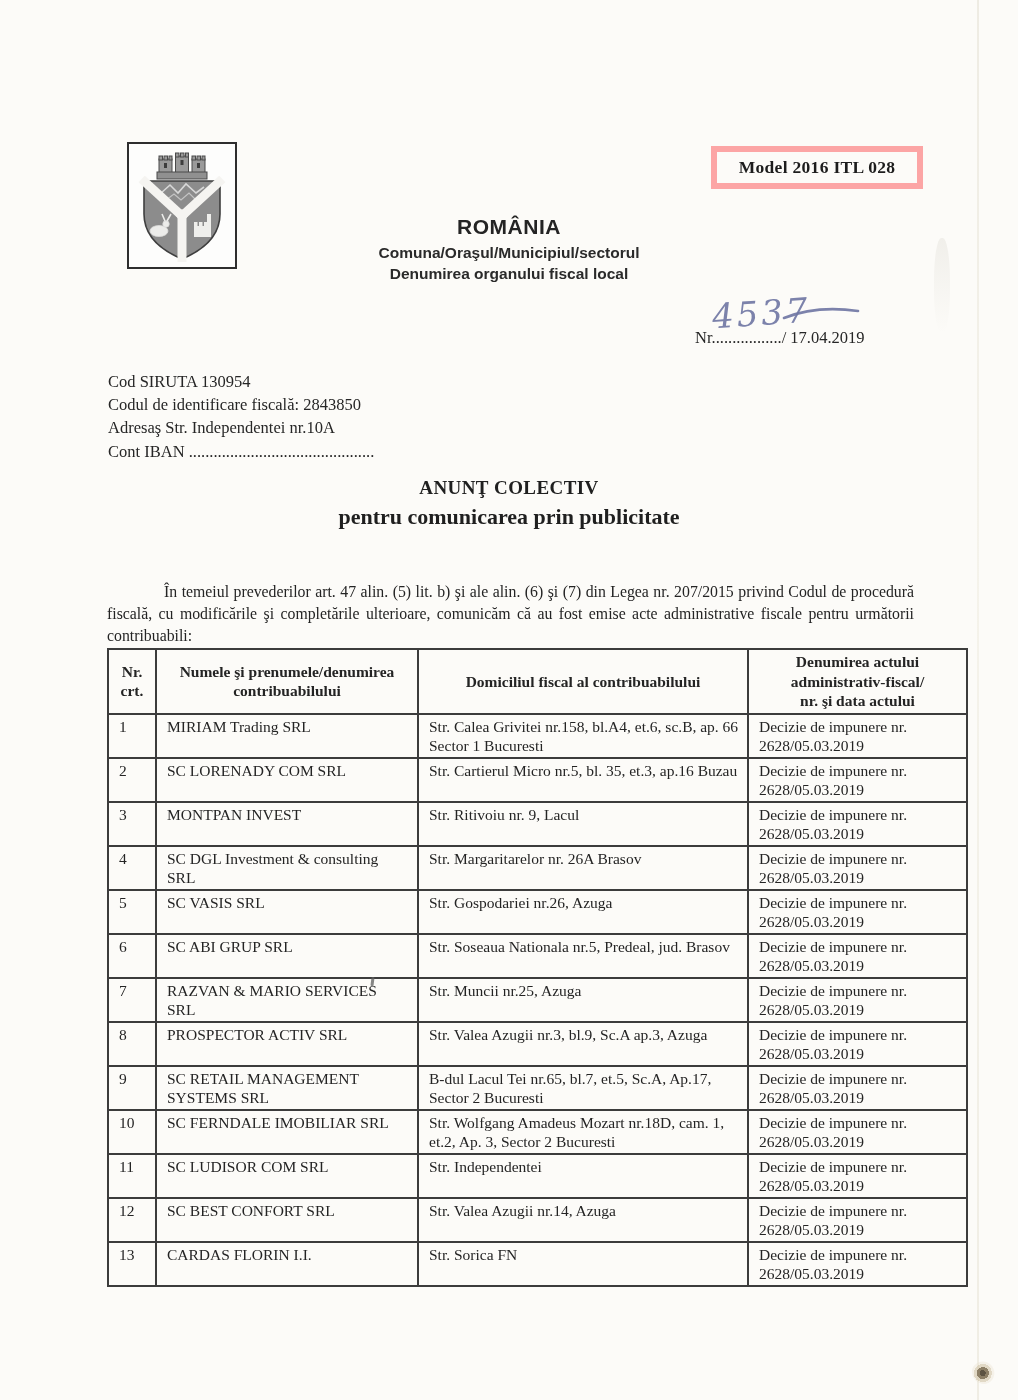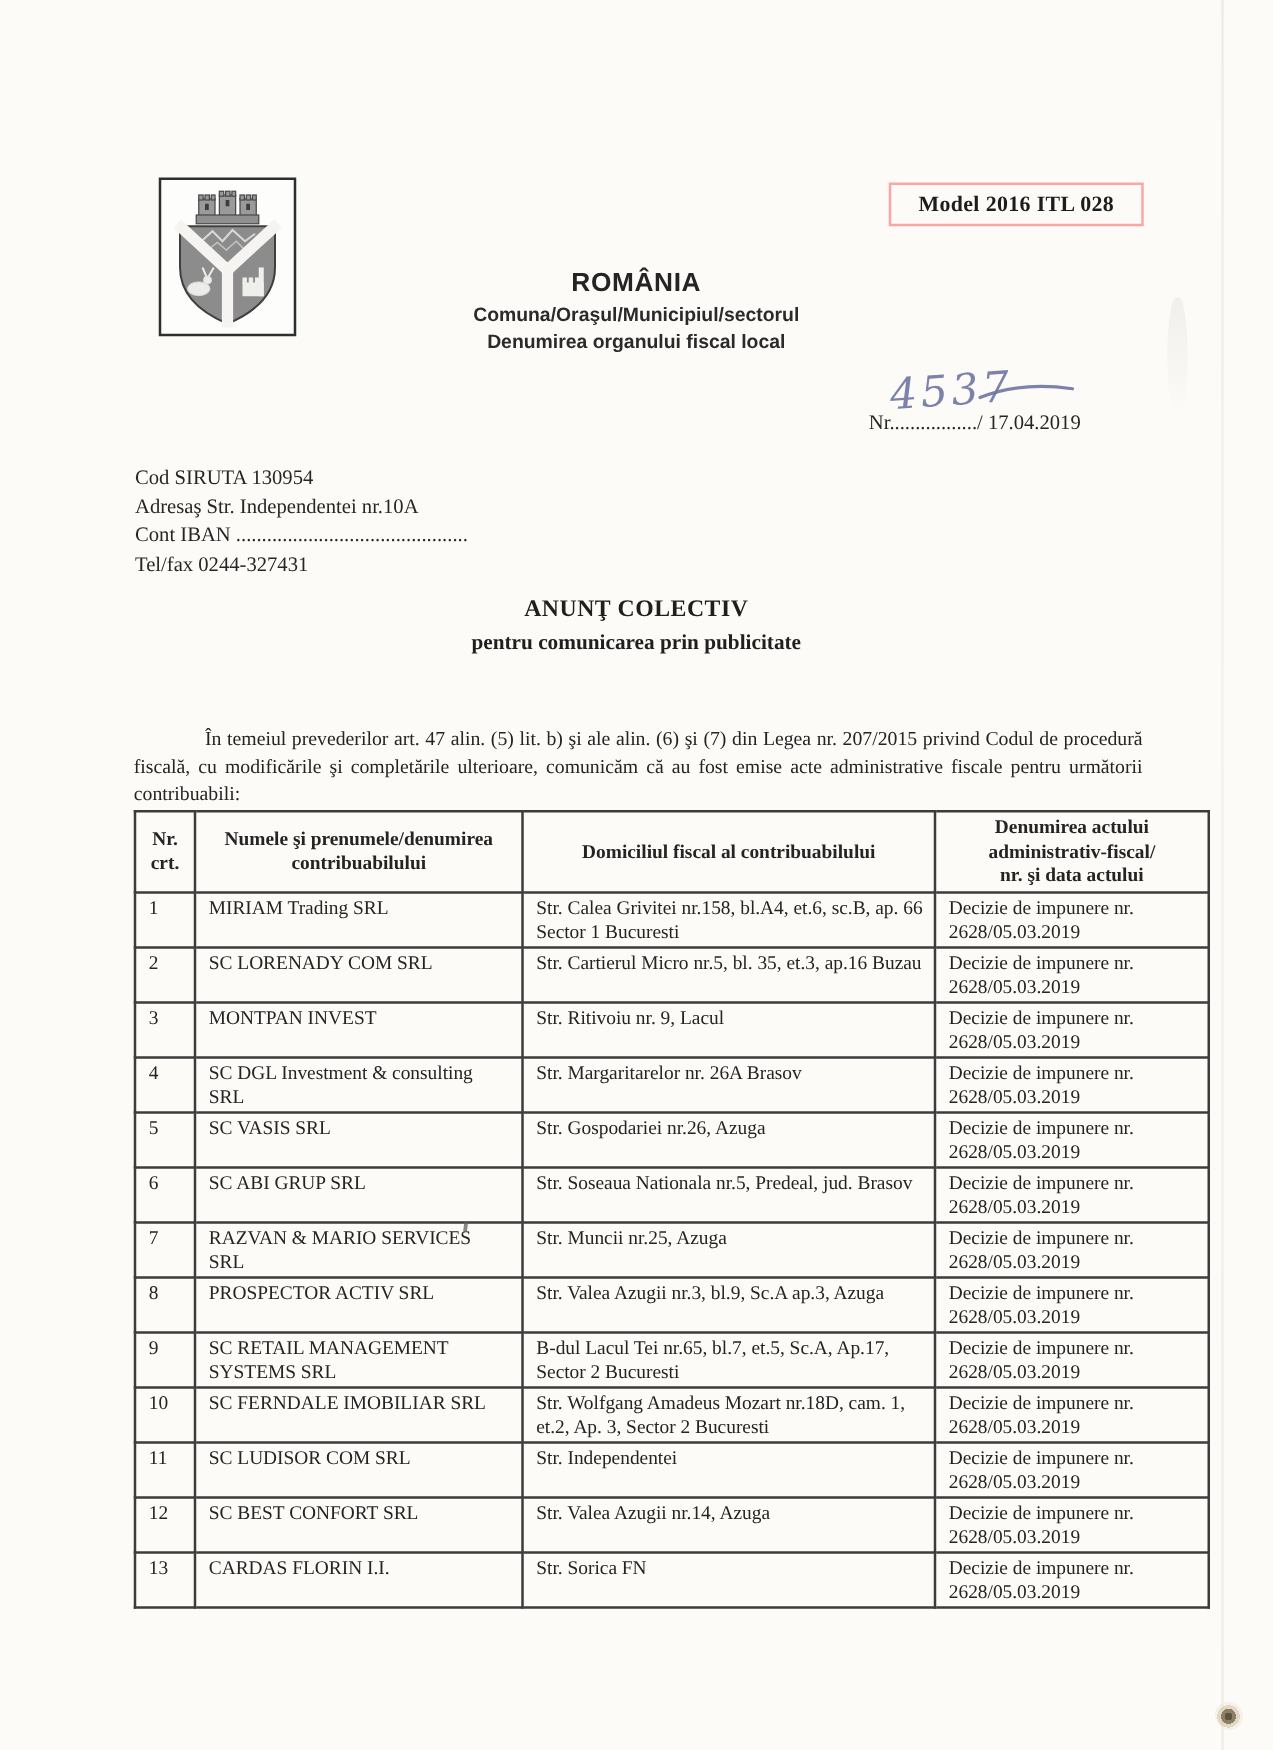--- a/index.html
+++ b/index.html
@@ -10,21 +10,21 @@
     color:#222;
   }
   
   .coat-box{
     position:absolute;left:127px;top:142px;width:106px;height:123px;
     border:2px solid #2e2e2e;background:#fdfdfc;
     display:flex;align-items:center;justify-content:center;
   }
   .model-box{
     position:absolute;left:711px;top:146px;width:200px;height:31px;
-    border:2px solid #fca5a5;
+    border:6px solid #fca5a5;
     display:flex;align-items:center;justify-content:center;
     font-weight:bold;font-size:17.5px;letter-spacing:.3px;color:#1d1d1d;
   }
   .country{
     position:absolute;left:0;top:215px;width:100%;text-align:center;
     font-family:"Liberation Sans", sans-serif;font-weight:bold;
     font-size:21px;letter-spacing:.5px;color:#242424;
   }
   .header-sub1,.header-sub2{
     position:absolute;left:0;width:100%;text-align:center;
@@ -50,21 +50,21 @@
     transform:rotate(-4deg);opacity:.9;
   }
   .flourish{position:absolute;left:782px;top:305px;opacity:.9;}
   
   .title1{
     position:absolute;left:0;top:477px;width:100%;text-align:center;
     font-weight:bold;font-size:19px;letter-spacing:.4px;color:#1f1f1f;
   }
   .title2{
     position:absolute;left:0;top:504px;width:100%;text-align:center;
-    font-weight:bold;font-size:17px;color:#1f1f1f;
+    font-weight:bold;font-size:22px;color:#1f1f1f;
   }
   
   .intro{
     position:absolute;left:107px;top:581px;width:807px;
     font-size:15.8px;line-height:22px;text-align:justify;
     text-indent:57px;color:#242424;
   }
   
   table.doc-table{
     position:absolute;left:107px;top:648px;width:815px;
@@ -161,23 +161,23 @@
 </div>
 
 <div class="model-box">Model 2016 ITL 028</div>
 
 <div class="country">ROMÂNIA</div>
 <div class="header-sub1">Comuna/Oraşul/Municipiul/sectorul</div>
 <div class="header-sub2">Denumirea organului fiscal local</div>
 
 <div class="info">
   <div>Cod SIRUTA 130954</div>
+  <div>Codul de identificare fiscală: 2843850</div>
   <div>Adresaş Str. Independentei nr.10A</div>
   <div>Cont IBAN .............................................</div>
-  <div>Tel/fax 0244-327431</div>
 </div>
 
 <div class="nr-line"><span>Nr</span><span>.................</span><span>/ 17.04.2019</span></div>
 <div class="handwritten" style="color: rgb(111, 118, 163);">4537</div>
 <svg class="flourish" width="80" height="16">
   <path id="flourish-path" d="M2,13 C22,5 48,2 76,6" fill="none" stroke="#6f76a3" stroke-width="2.6" stroke-linecap="round"></path>
 </svg>
 
 <div class="title1">ANUNŢ COLECTIV</div>
 <div class="title2">pentru comunicarea prin publicitate</div>

